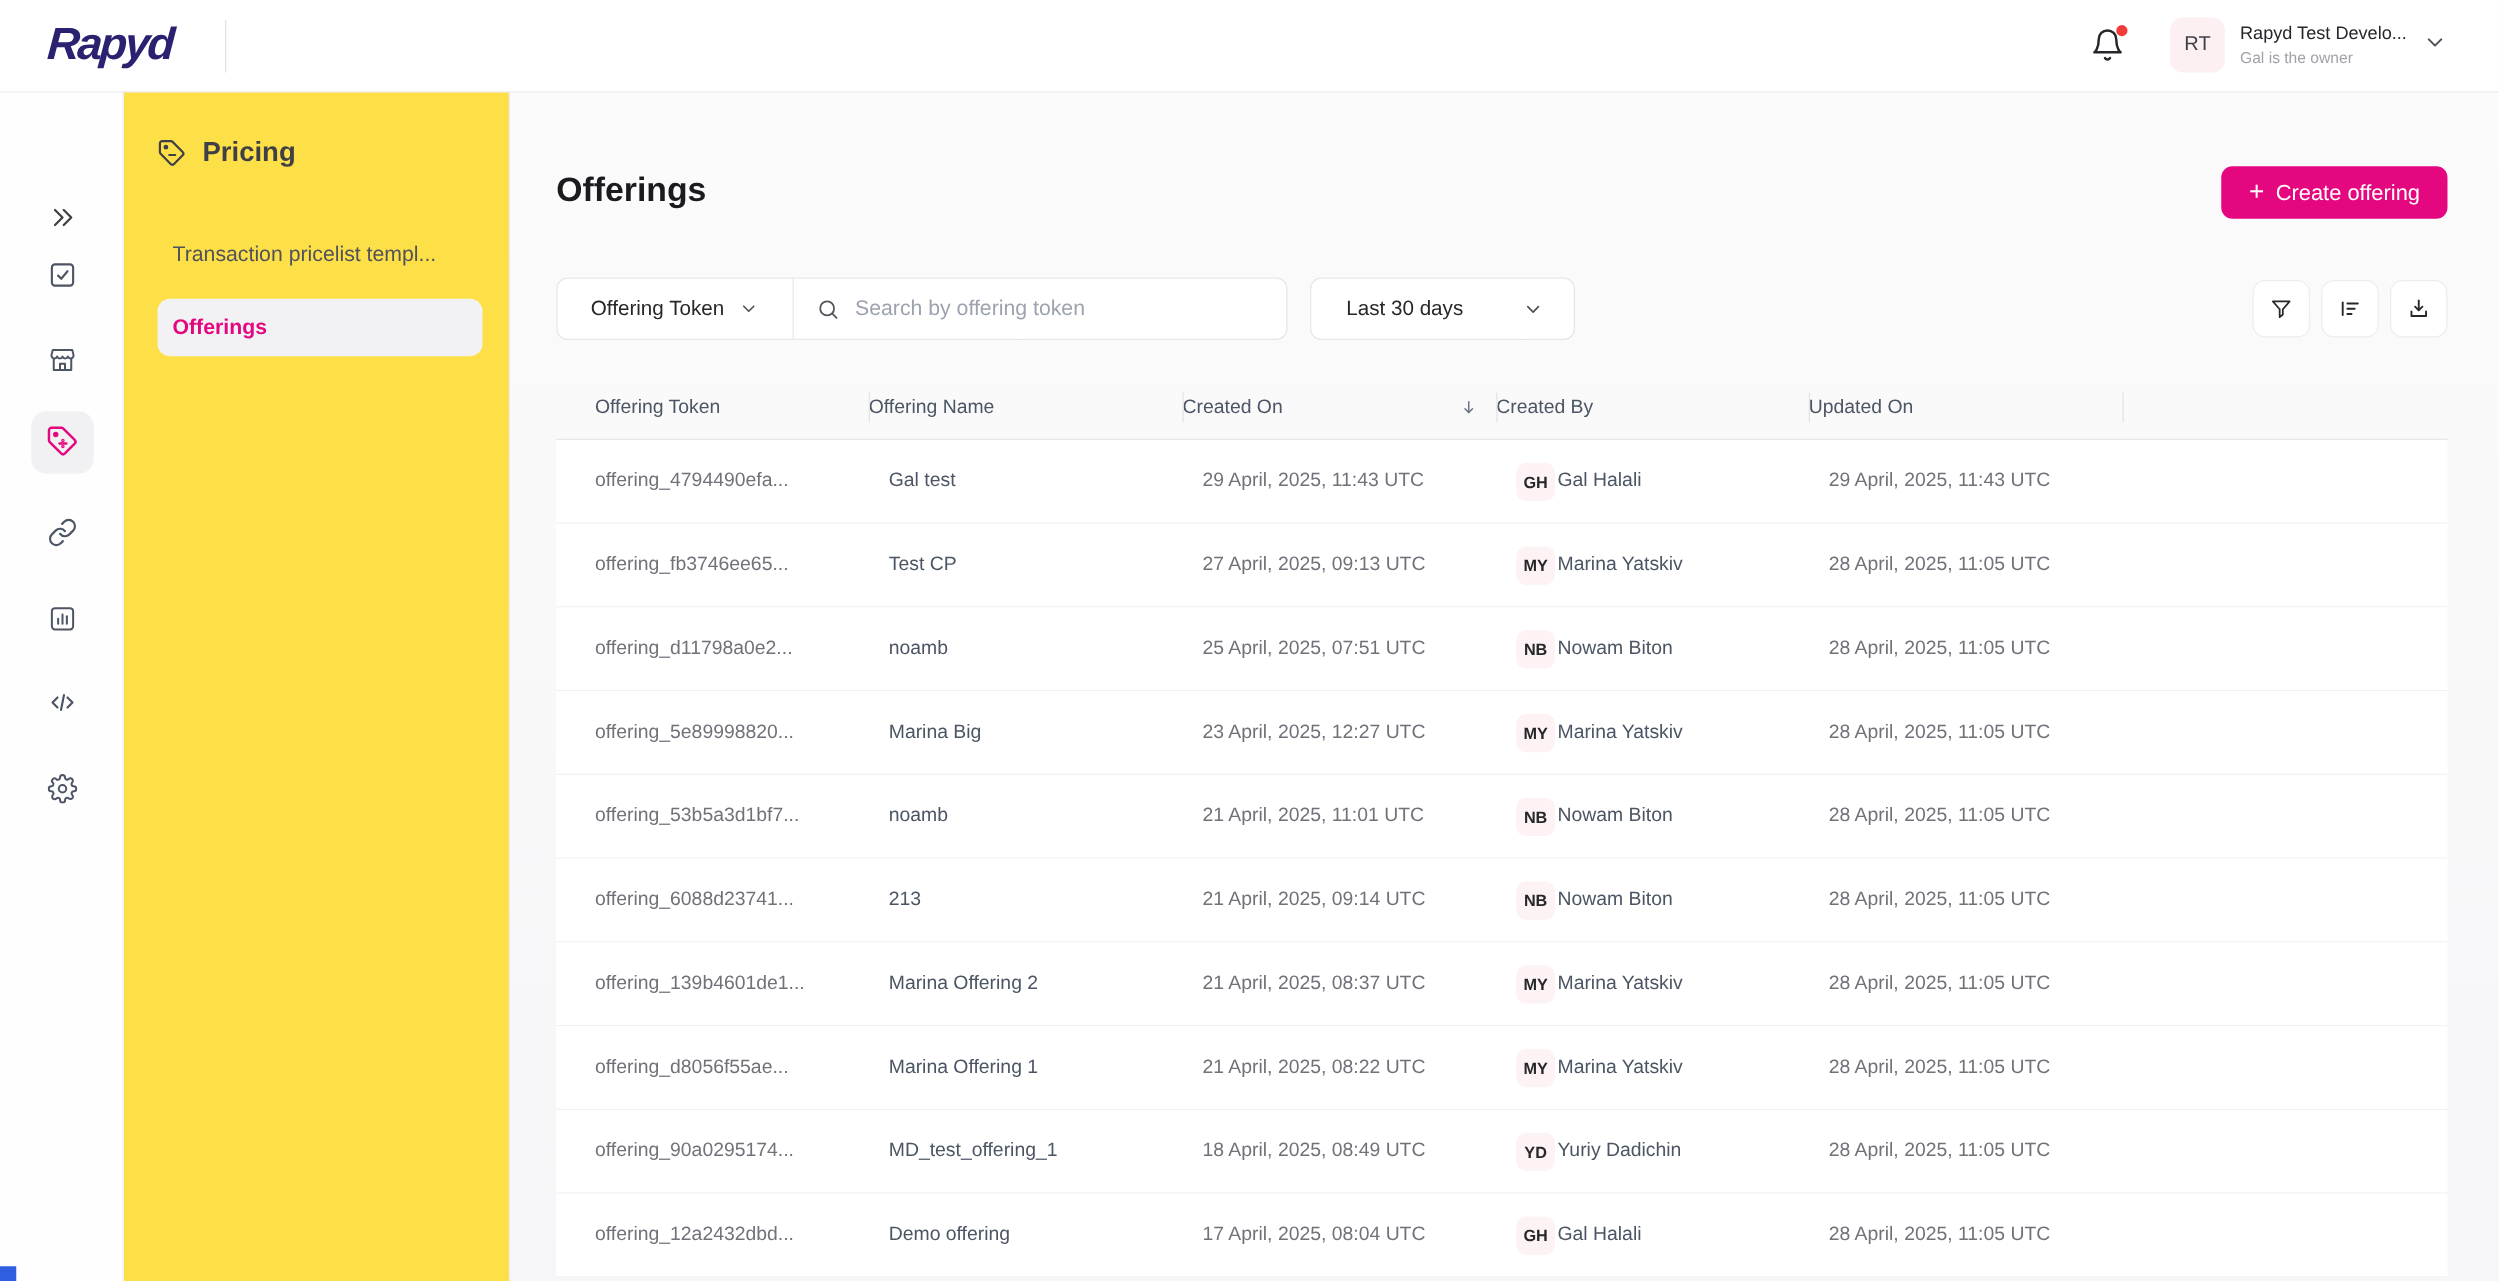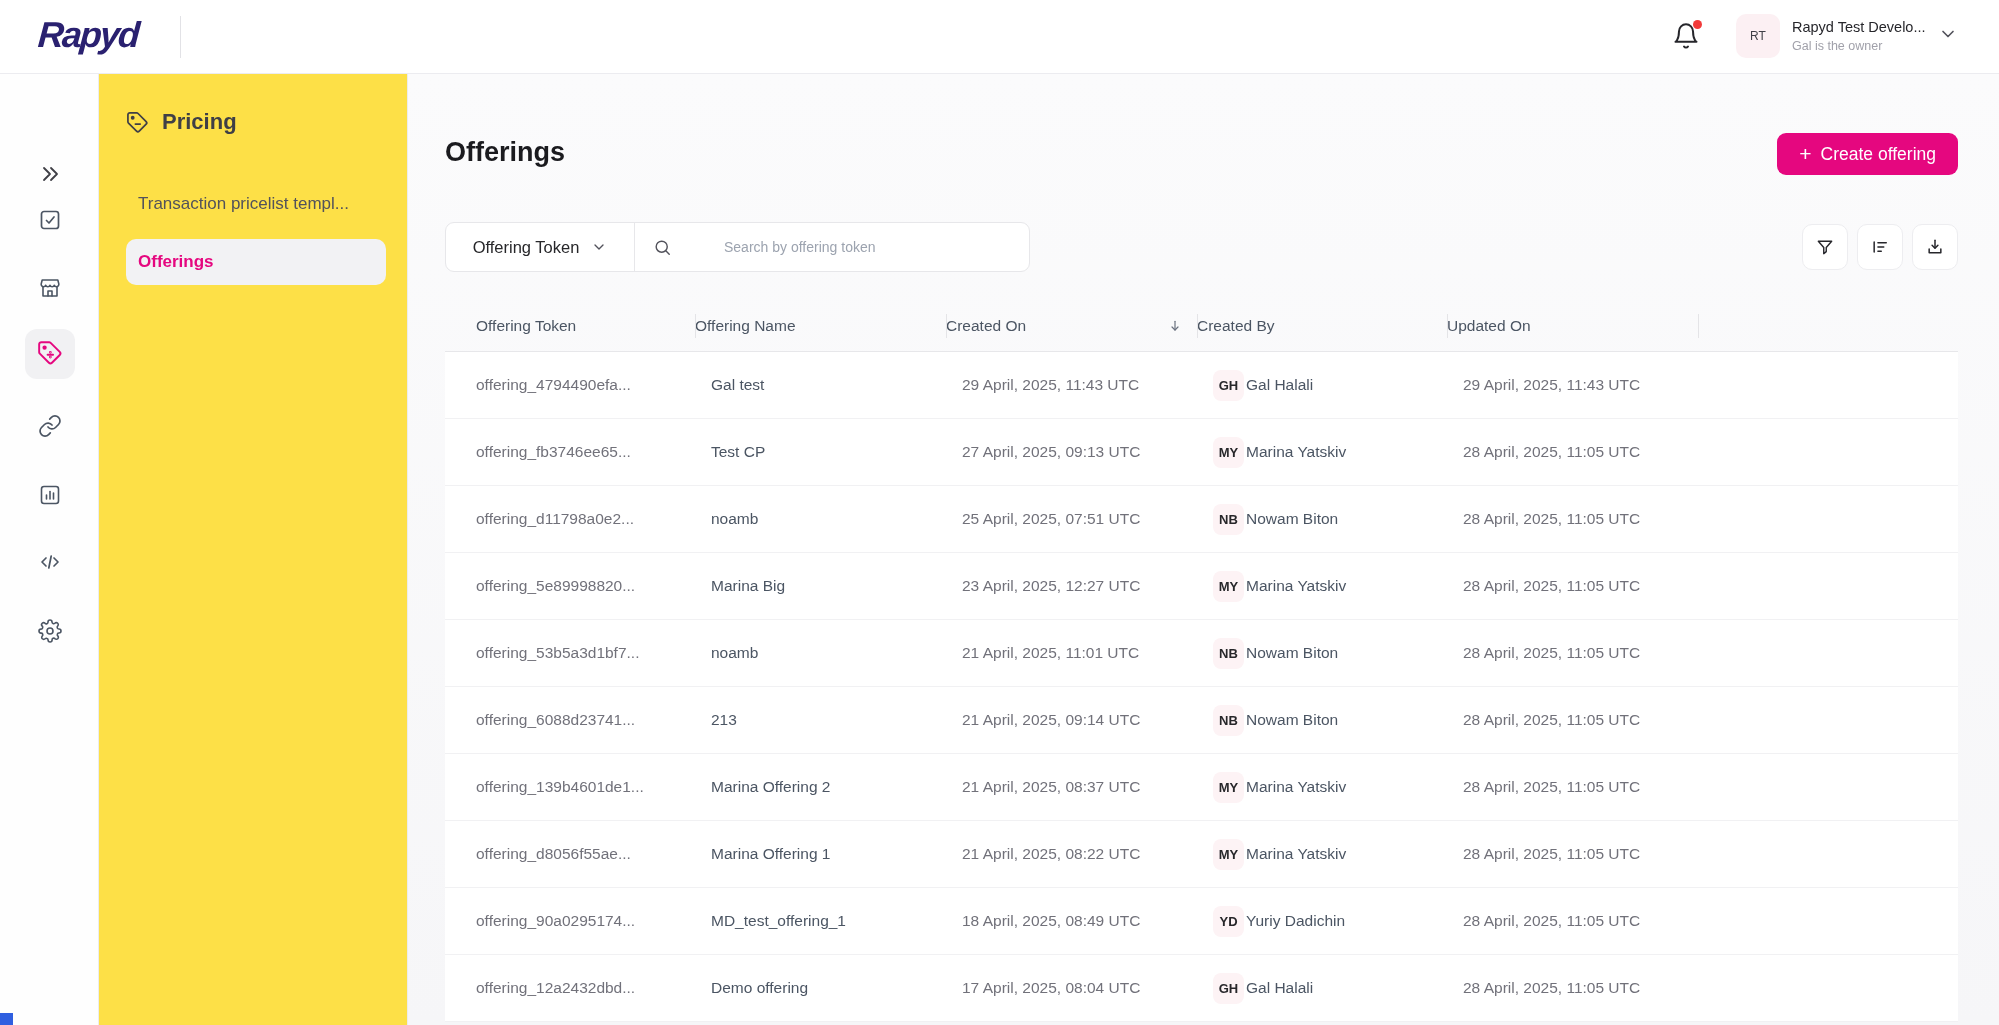--- a/index.html
+++ b/index.html
@@ -11,21 +11,21 @@
     box-shadow:0 1px 0 #ececf0; z-index:20; }
   .logo { position:absolute; left:38px; top:14px; font-size:36px; font-weight:800; font-style:italic;
     letter-spacing:-2px; color:#2A2170; transform:skewX(-4deg); }
   .logo-divider { position:absolute; left:180px; top:16px; width:1px; height:42px; background:#e2e2e6; }
   .portal-switcher { position:absolute; left:200px; top:0; height:73px; display:flex; align-items:center; gap:12px; cursor:pointer; }
   .portal-label { font-size:20px; font-weight:500; color:#1c1c21; }
   .bell-wrap { position:absolute; left:1672px; top:22px; width:30px; height:30px; color:#26262b; }
   .bell-dot { position:absolute; right:0px; top:-2px; width:9px; height:9px; border-radius:50%; background:#f23a3a; }
   .account { position:absolute; left:1736px; top:14px; display:flex; align-items:center; gap:12px; }
   .avatar { width:44px; height:44px; border-radius:10px; background:#fcf0f3; display:flex; align-items:center;
-    justify-content:center; font-size:12px; color:#3f3f46; font-weight:500; }
+    justify-content:center; font-size:16px; color:#3f3f46; font-weight:500; }
   .acc-name { font-size:14.5px; color:#26262b; font-weight:500; }
   .acc-sub { font-size:12.5px; color:#a1a1aa; margin-top:4px; }
   .acc-chevron { position:absolute; left:1938px; top:24px; color:#52525b; }
 
   
   .rail { position:absolute; left:0; top:73px; width:99px; height:952px; background:#fefefe; border-right:1px solid #ececee; z-index:10; }
   .rail-item { position:absolute; left:0; width:99px; display:flex; justify-content:center; color:#4b5563; }
   .rail-pill { position:absolute; left:25px; top:256px; width:50px; height:50px; border-radius:12px; background:#f1f1f3; }
 
   
@@ -44,21 +44,21 @@
     background:#E5077F; color:#fff; font-size:17.5px; font-weight:500; font-family:inherit;
     display:flex; align-items:center; gap:9px; cursor:pointer; }
   .create-plus { font-size:21px; font-weight:400; }
 
   .filter-row { position:absolute; left:37px; top:149px; right:41px; height:50px; }
   .combined { position:absolute; left:0; top:0; width:585px; height:50px; background:#fff;
     border:1px solid #e7e7ea; border-radius:9px; display:flex; align-items:center; }
   .field-select { width:189px; height:100%; display:flex; align-items:center; justify-content:center; gap:12px;
     font-size:16.5px; font-weight:500; color:#27272a; cursor:pointer; border-right:1px solid #e7e7ea; }
   .search-seg { flex:1; display:flex; align-items:center; gap:12px; padding:0 18px; color:#52525b; }
-  .search-input { border:none; outline:none; flex:1; font-size:14px; font-family:inherit; color:#27272a; background:transparent;margin-left:40px; }
+  .search-input { border:none; outline:none; flex:1; font-size:17px; font-family:inherit; color:#27272a; background:transparent; }
   .search-input::placeholder { color:#9ca3af; }
   .daterange { position:absolute; left:603px; top:0; width:212px; height:50px; background:#fff;
     border:1px solid #e7e7ea; border-radius:9px; display:flex; align-items:center;
     justify-content:space-between; padding:0 24px 0 28px; font-size:16.5px; font-weight:500; color:#27272a; cursor:pointer; }
   .tool-btns { position:absolute; right:0; top:2px; display:flex; gap:9px; }
   .tool-btn { width:46px; height:46px; border-radius:10px; background:#fff; border:1px solid #ededf0;
     display:flex; align-items:center; justify-content:center; color:#26262b; cursor:pointer; }
 
   
   .table { position:absolute; left:37px; top:227px; right:41px; }
@@ -229,20 +229,28 @@
         <span>
           <svg width="19" height="19" viewBox="0 0 24 24" fill="none" stroke="currentColor" stroke-width="1.8" stroke-linecap="round" stroke-linejoin="round">
               <circle cx="11" cy="11" r="7"></circle>
               <path d="m16.5 16.5 4 4"></path>
             </svg>
         </span>
         <input class="search-input" placeholder="Search by offering token" style="">
       </div>
     </div>
 
+    <div class="daterange">
+      <span>Last 30 days</span>
+      <span>
+        <svg width="17" height="17" viewBox="0 0 24 24" fill="none" stroke="#52525b" stroke-width="2" stroke-linecap="round" stroke-linejoin="round">
+            <path d="m6 9 6 6 6-6"></path>
+          </svg>
+      </span>
+    </div>
 
     <div class="tool-btns">
       <div class="tool-btn">
         <span>
           <svg width="20" height="20" viewBox="0 0 24 24" fill="none" stroke="currentColor" stroke-width="1.7" stroke-linecap="round" stroke-linejoin="round">
               <path d="M4 5h16l-6.5 7.5v5L10.5 20v-7.5L4 5Z"></path>
             </svg>
         </span>
       </div>
       <div class="tool-btn">

